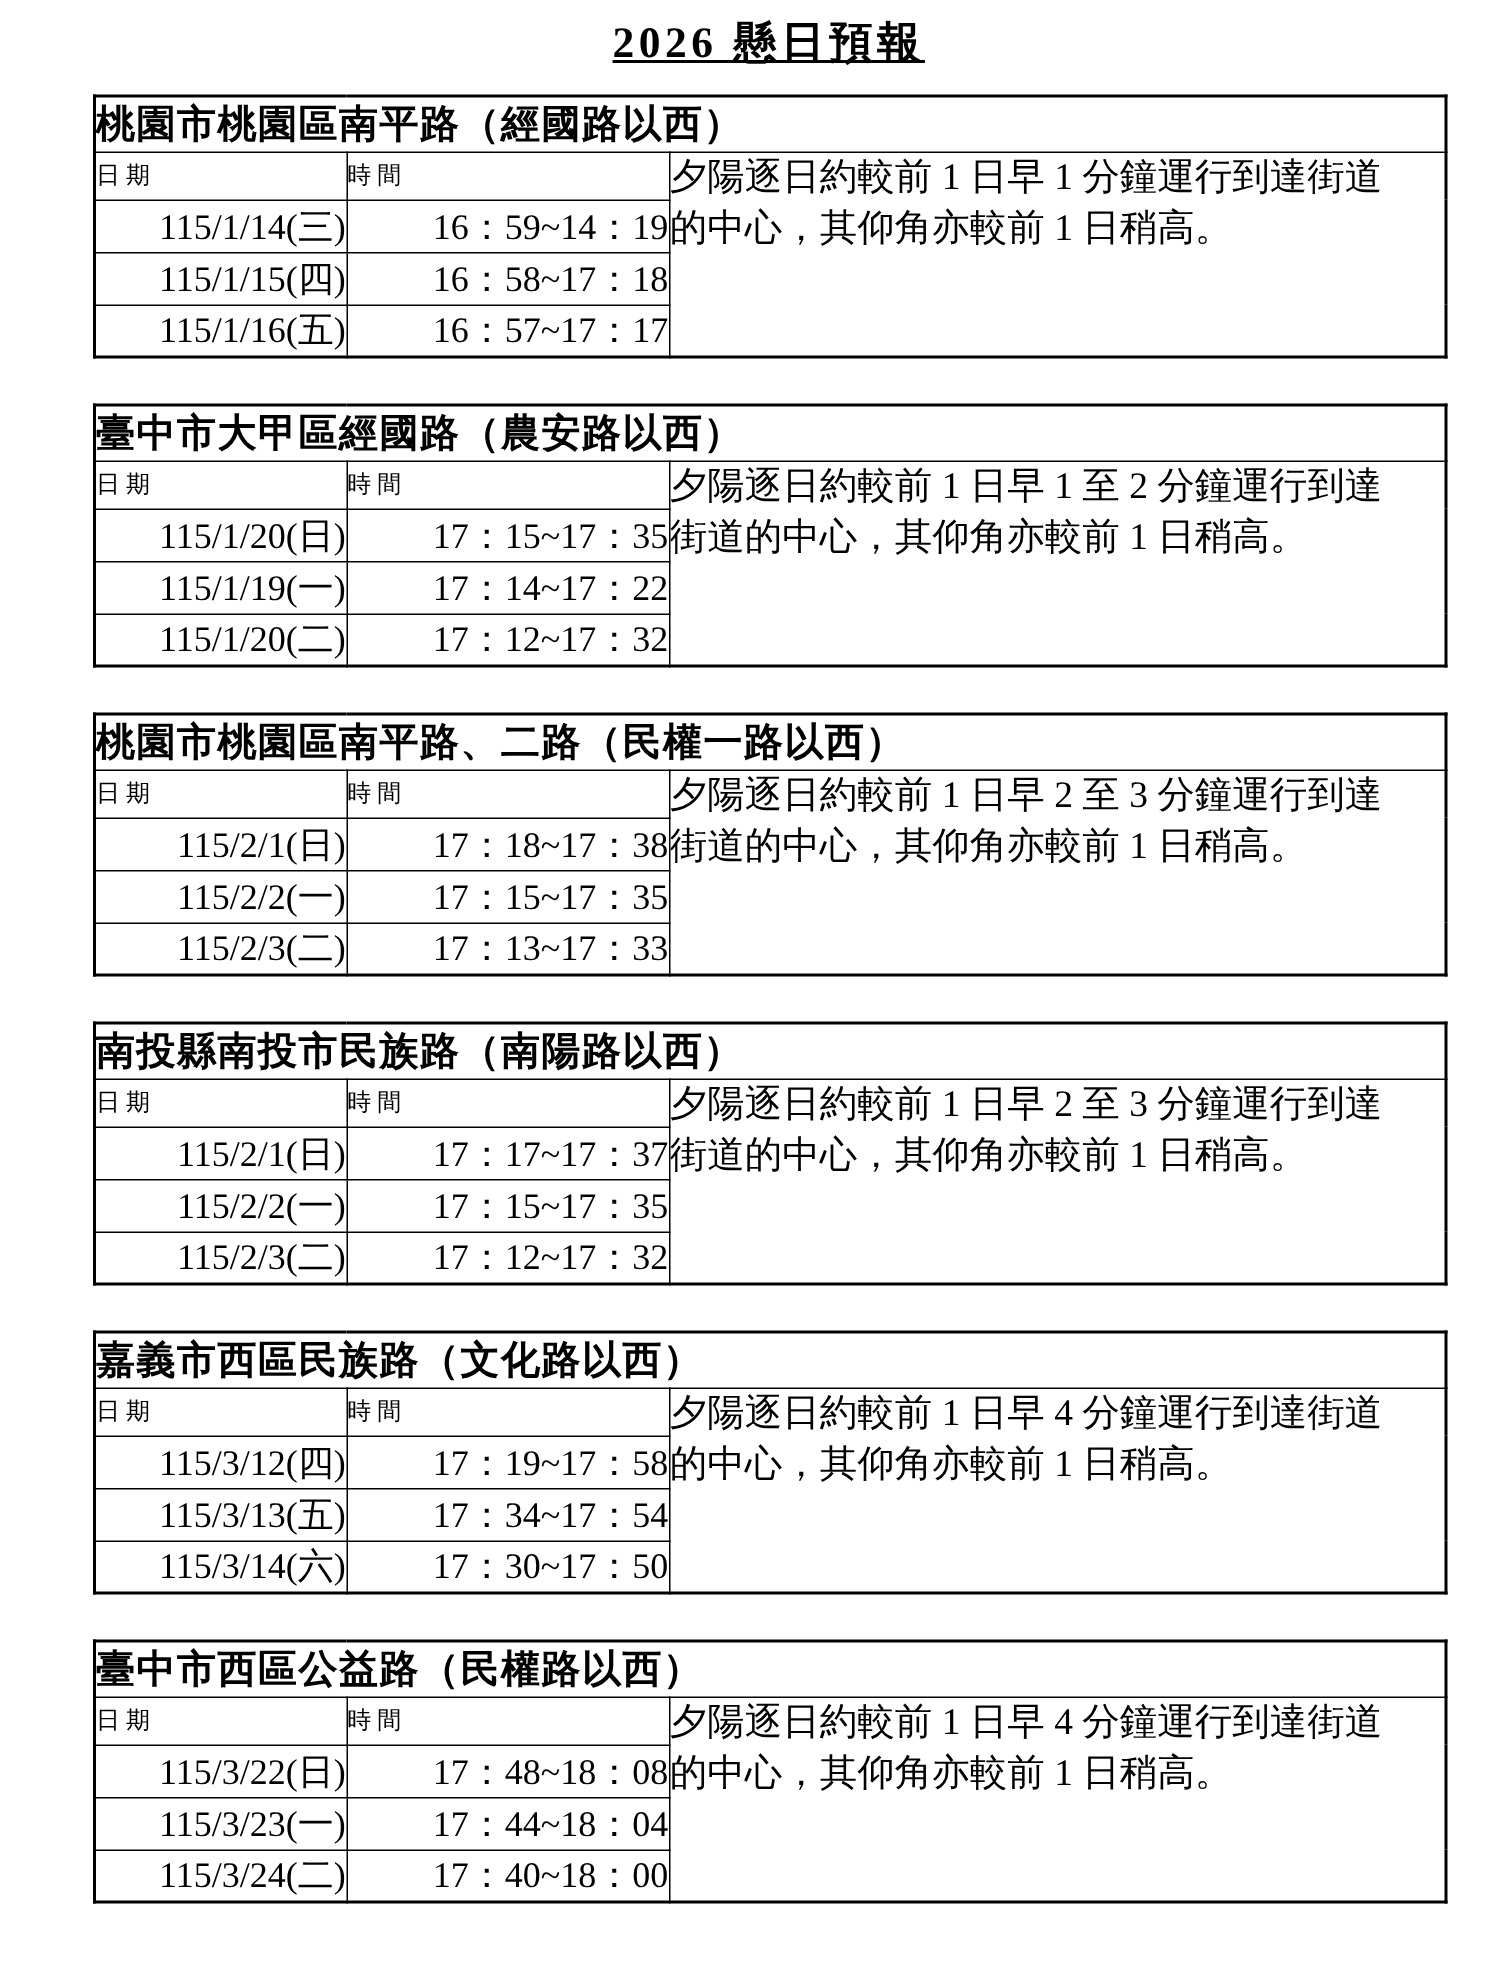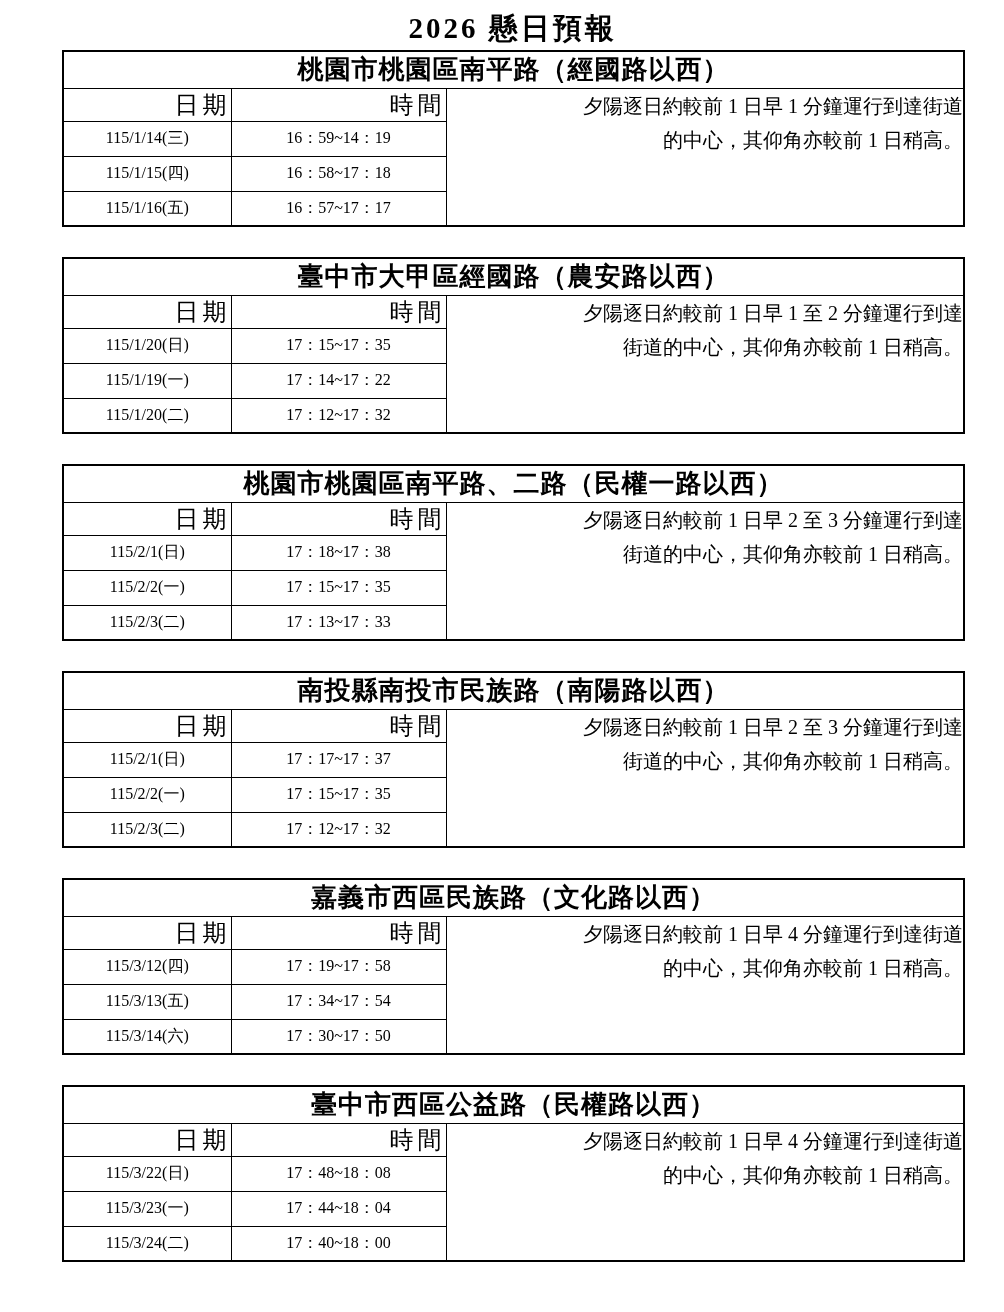--- a/index.html
+++ b/index.html
@@ -11,68 +11,68 @@
     font-family: "Liberation Serif", "DejaVu Serif", serif;
   }
   body {
     width: 1004px;
     height: 1312px;
     overflow: hidden;
   }
   .doc-title {
     width: 901px;
     margin-left: 62px;
-    height: 50px;
+    height: 63px;
     padding-top: 9px;
     text-align: center;
     font-size: 29px;
     font-weight: bold;
     letter-spacing: 3px;
+    text-decoration: underline;
   }
   table.sched {
     border-collapse: collapse;
     table-layout: fixed;
     width: 901px;
     margin: 0 0 30px 62px;
     border: 2px solid #000000;
   }
   table.sched td {
     border: 1px solid #000000;
     padding: 0;
     overflow: hidden;
   }
   td.loc {
     border-bottom-width: 2px;
     height: 37px;
-    text-align: center;
+    text-align: left;
     vertical-align: middle;
     font-weight: bold;
     font-size: 26px;
     letter-spacing: 1px;
   }
   td.h {
     height: 32px;
+    text-align: left;
+    vertical-align: middle;
+    font-size: 16px;
+    letter-spacing: 4px;
+  }
+  td.d, td.t {
+    height: 35px;
     text-align: right;
     vertical-align: middle;
     font-size: 24px;
-    letter-spacing: 4px;
-  }
-  td.d, td.t {
-    height: 35px;
-    text-align: center;
-    vertical-align: middle;
-    font-size: 16px;
   }
   td.note {
     vertical-align: top;
-    font-size: 20px;
+    font-size: 25px;
     line-height: 34px;
     padding: 0 6px 0 9px;
     white-space: pre-line;
-    text-align: right;
   }
 </style>
 </head>
 <body>
 
 <div class="doc-title">2026 懸日預報</div>
 
 <table class="sched">
   <colgroup>
       <col style="width:168px">

